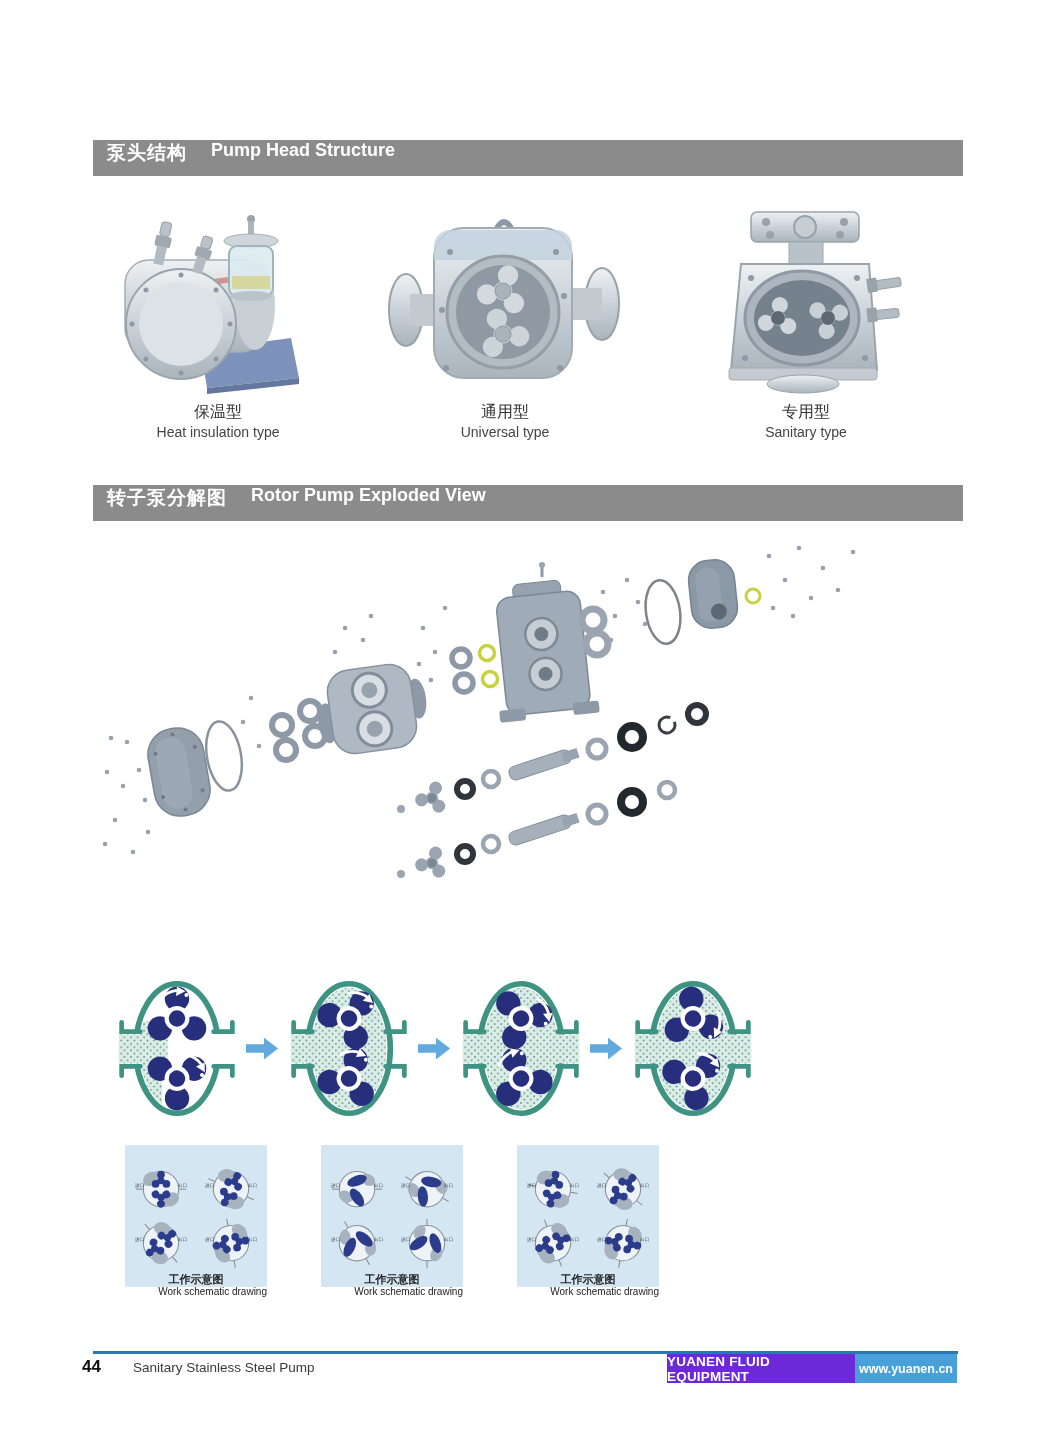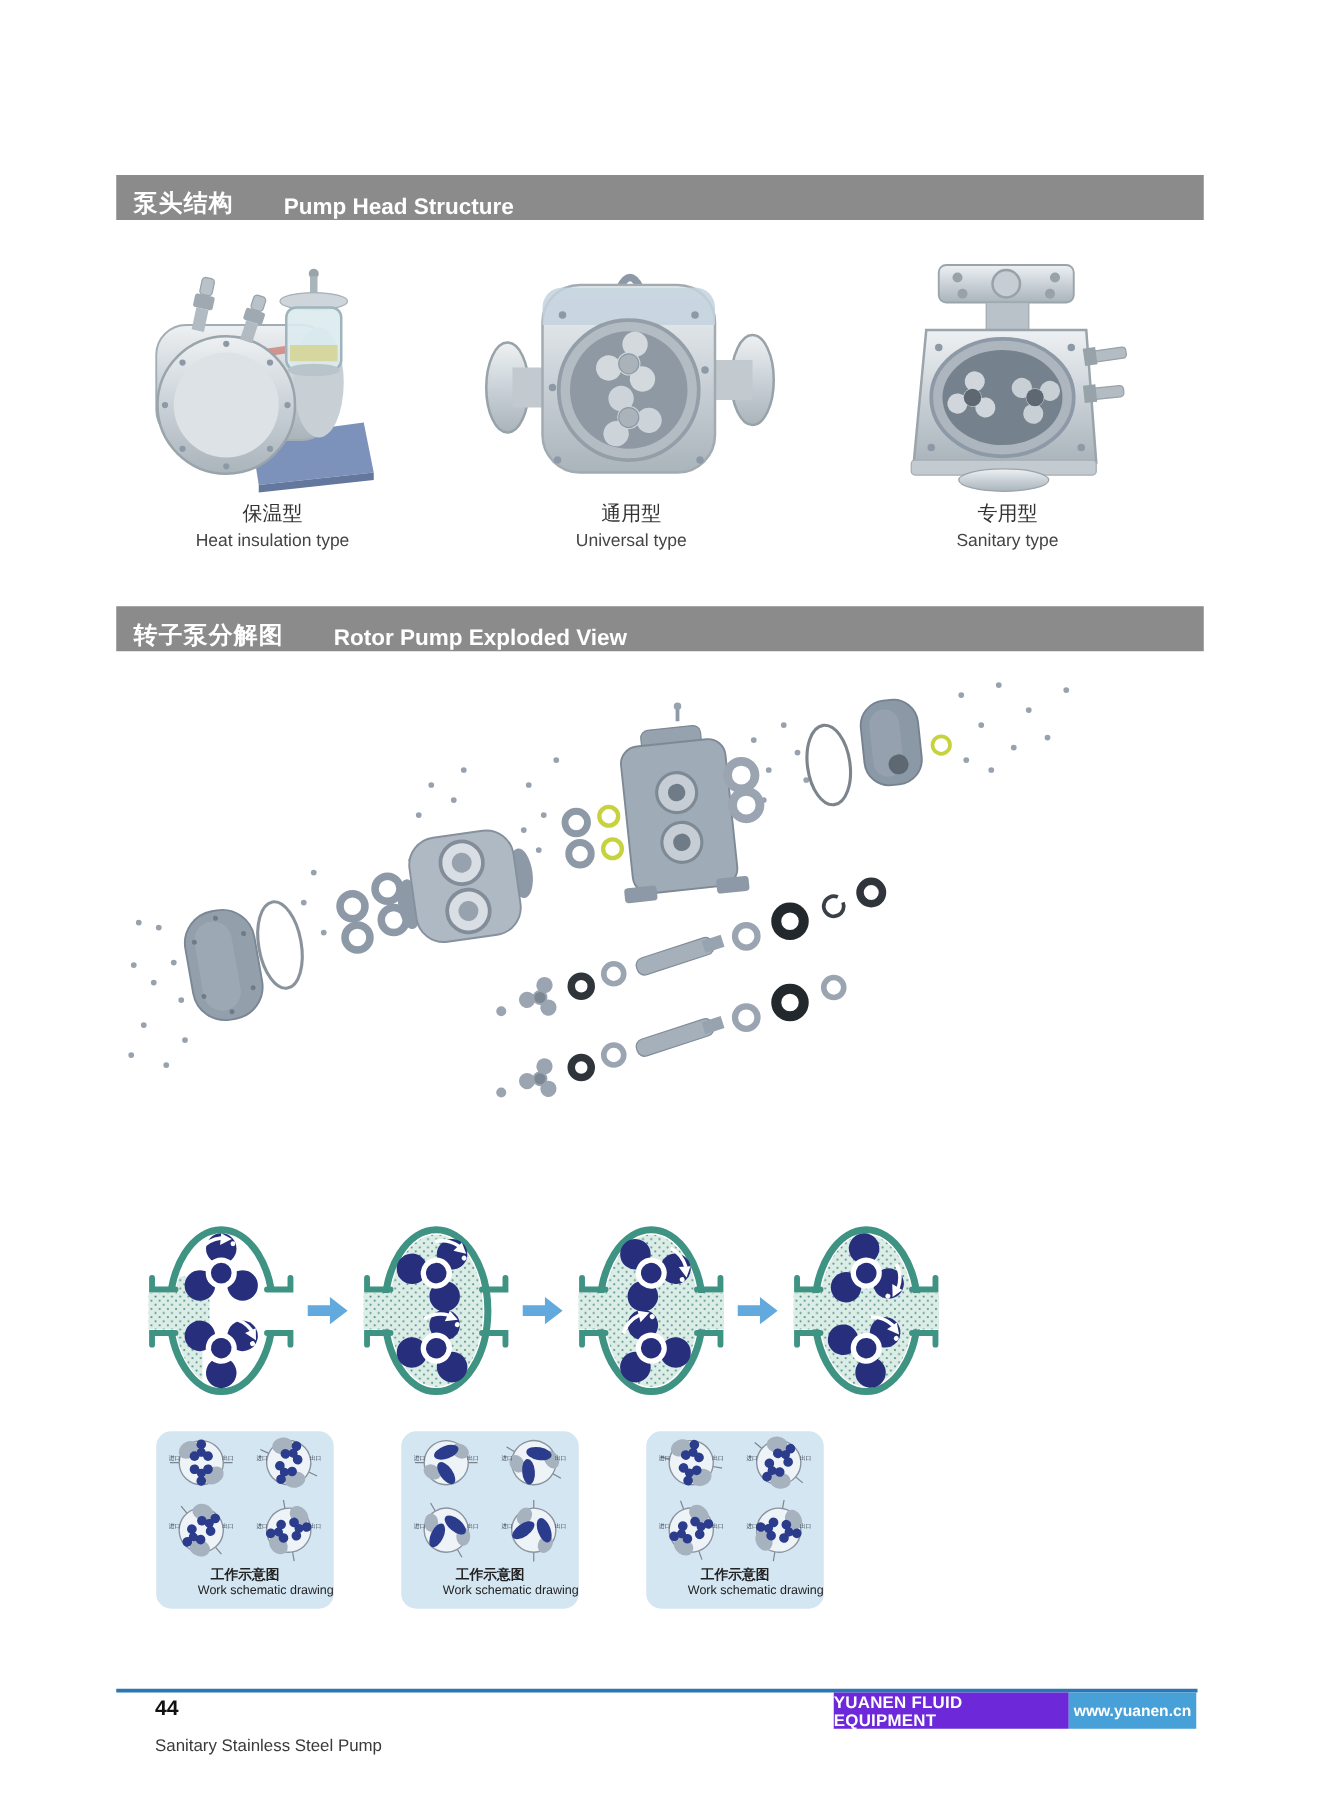--- a/index.html
+++ b/index.html
@@ -1,39 +1,39 @@
 <!DOCTYPE html>
 <html><head>
 <meta charset="utf-8">
 <style>
   html,body{margin:0;padding:0;background:#fff;}
   .page{position:relative;width:1060px;height:1447px;background:#ffffff;margin:0 auto;
         font-family:"Liberation Sans", sans-serif;overflow:hidden;}
   .secbar{position:absolute;left:93px;width:870px;height:36px;background:#8b8b8b;color:#fff;
-          display:flex;align-items:flex-end;gap:40px;padding-left:14px;box-sizing:border-box;}
+          display:flex;align-items:flex-start;gap:24px;padding-left:14px;box-sizing:border-box;}
   .secbar .zh{font-size:19px;font-weight:bold;letter-spacing:1px;}
   .secbar .en{font-size:18px;font-weight:bold;}
   .pumpcol{position:absolute;top:192px;width:270px;text-align:center;}
   .pumpcol svg{display:block;margin:0 auto;}
   .cap-zh{font-size:16px;color:#333;font-weight:500;line-height:22px;margin-top:4px;}
   .cap-en{font-size:14px;color:#444;line-height:19px;}
   .exploded{position:absolute;left:93px;top:532px;width:870px;height:375px;}
   .simrow{position:absolute;left:116px;top:975px;display:flex;align-items:center;gap:8px;}
   .simrow svg.sim{width:122px;height:148px;}
   .simrow svg.flow{width:34px;height:26px;}
   .panelrow{position:absolute;left:125px;top:1145px;display:flex;gap:54px;}
-  .panel{width:142px;height:142px;background:#d4e6f2;border-radius:12px;box-sizing:border-box;
-         padding-top:1px;}
+  .panel{width:142px;height:142px;background:#d4e6f2;border-radius:2px;box-sizing:border-box;
+         padding-top:20px;}
   .mini-grid{display:grid;grid-template-columns:52px 52px;gap:2px 18px;justify-content:center;}
   .mini{width:52px;height:52px;}
   .mlbl{font-size:5px;fill:#3a4450;}
   .pcapt-zh{font-size:11px;font-weight:bold;color:#222;text-align:center;line-height:14px;margin-top:1px;}
   .pcapt-en{font-size:10px;color:#222;text-align:right;line-height:12px;}
   .footrule{position:absolute;left:93px;top:1351px;width:865px;height:3px;background:#2b77b3;}
-  .footleft{position:absolute;left:104px;top:1357px;display:flex;align-items:baseline;gap:12px;flex-direction:column;}
+  .footleft{position:absolute;left:82px;top:1357px;display:flex;align-items:baseline;gap:12px;}
   .pageno{font-size:17px;font-weight:800;color:#111;}
   .prodname{font-size:13.5px;color:#3a3a3a;margin-left:20px;}
   .badge{position:absolute;left:667px;top:1354px;height:29px;display:flex;}
   .badge .brand{width:188px;background:#6d28d9;color:#fff;font-size:13.5px;font-weight:bold;
                 display:flex;align-items:center;justify-content:center;letter-spacing:.2px;}
   .badge .site{width:102px;background:#48a0d8;color:#fff;font-size:12.5px;font-weight:bold;
                display:flex;align-items:center;justify-content:center;}
 </style>
 </head>
 <body>

